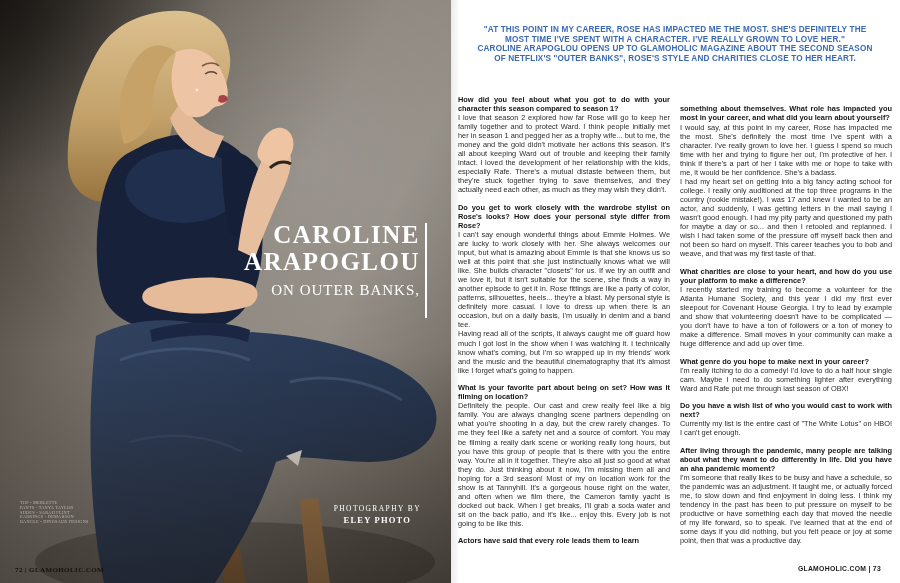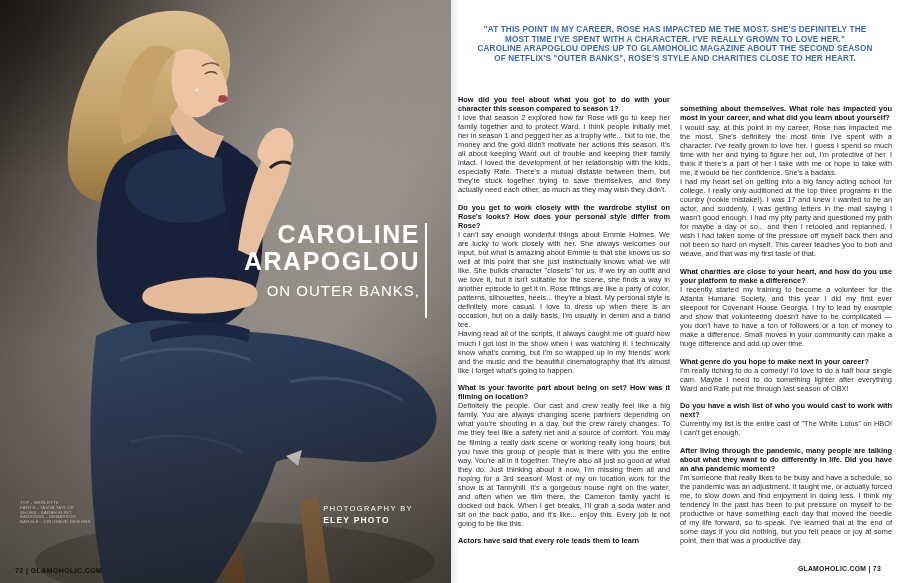--- a/index.html
+++ b/index.html
@@ -7,37 +7,38 @@
   body { font-family:"Liberation Sans", sans-serif; }
   .spread { width:900px; height:583px; display:flex; overflow:hidden; }
 
   
   .page-left {
     position:relative; width:524px; height:583px; overflow:hidden;
     background:
       radial-gradient(ellipse 430px 360px at 68% 28%, rgba(255,255,255,0.12), transparent 72%),
       radial-gradient(ellipse 300px 260px at 0% 0%, rgba(10,8,6,0.55), transparent 70%),
       linear-gradient(118deg, #2a2622 0%, #4c463f 14%, #6f6961 32%, #8b857d 52%, #8f8981 66%, #7b756d 82%, #615b53 100%);
+    font-family: Liberation Serif, serif;
   }
   .page-left::after {
     content:""; position:absolute; inset:0; pointer-events:none;
     background:linear-gradient(to bottom, transparent 60%, rgba(32,27,22,0.30) 84%, rgba(26,22,18,0.48) 100%);
   }
   .photo-svg { position:absolute; left:0; top:0; }
 
   .title-block { position:absolute; top:221px; right:31px; text-align:right; z-index:5; color:#ffffff; }
   .title-line { font-size:25px; font-weight:800; letter-spacing:1.5px; line-height:27px; }
   .subtitle-line1 { margin-top:7px; font-size:15px; font-weight:400; letter-spacing:1px; line-height:17px; }
   .subtitle-line2 { font-size:15px; font-weight:400; letter-spacing:1px; line-height:17px; margin-top:3px; }
   .title-rule { position:absolute; top:223px; right:24px; width:2px; height:95px; background:#ffffff; z-index:5; }
 
   .credits { position:absolute; left:20px; top:501px; z-index:5; color:rgba(222,216,206,0.72);
              font-size:4.3px; line-height:4.8px; letter-spacing:0.25px; text-transform:uppercase; }
 
-  .photo-credit { position:absolute; top:504px; right:38px; z-index:5; text-align:left; color:#ffffff; }
+  .photo-credit { position:absolute; top:504px; right:30px; z-index:5; text-align:center; color:#ffffff; }
   .photo-credit-label { font-size:7.5px; font-weight:400; letter-spacing:1.4px; }
   .photo-credit-name { font-size:8.5px; font-weight:800; letter-spacing:1.2px; margin-top:2px; }
 
   .footer-left { position:absolute; left:15px; bottom:9px; z-index:5; color:#16120e;
                  font-size:7px; font-weight:700; letter-spacing:0.4px; }
 
   
   .page-right { position:relative; width:450px; height:583px; background:#ffffff; padding:25px 8px 0 7px; }
   .page-right::before { content:""; position:absolute; left:0; top:0; bottom:0; width:9px;
                         background:linear-gradient(to right, rgba(0,0,0,0.08), transparent); pointer-events:none; }

